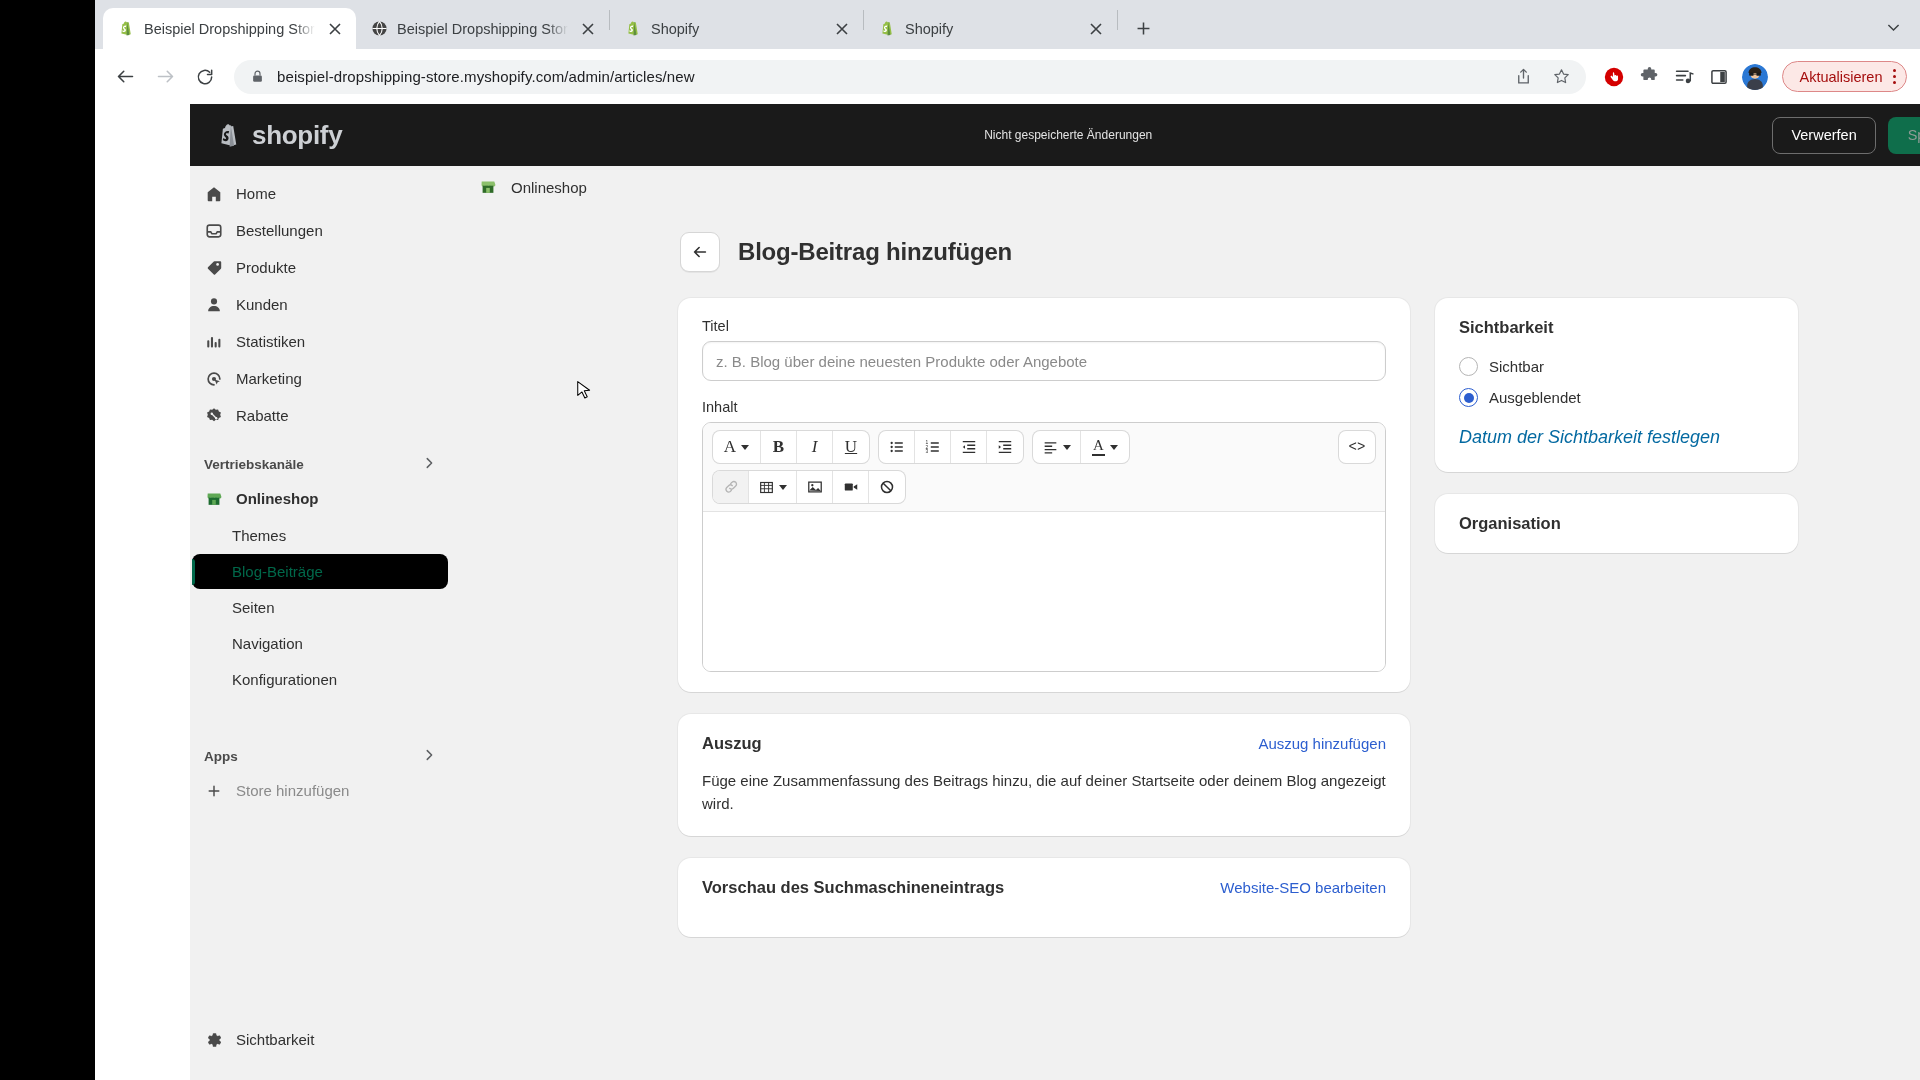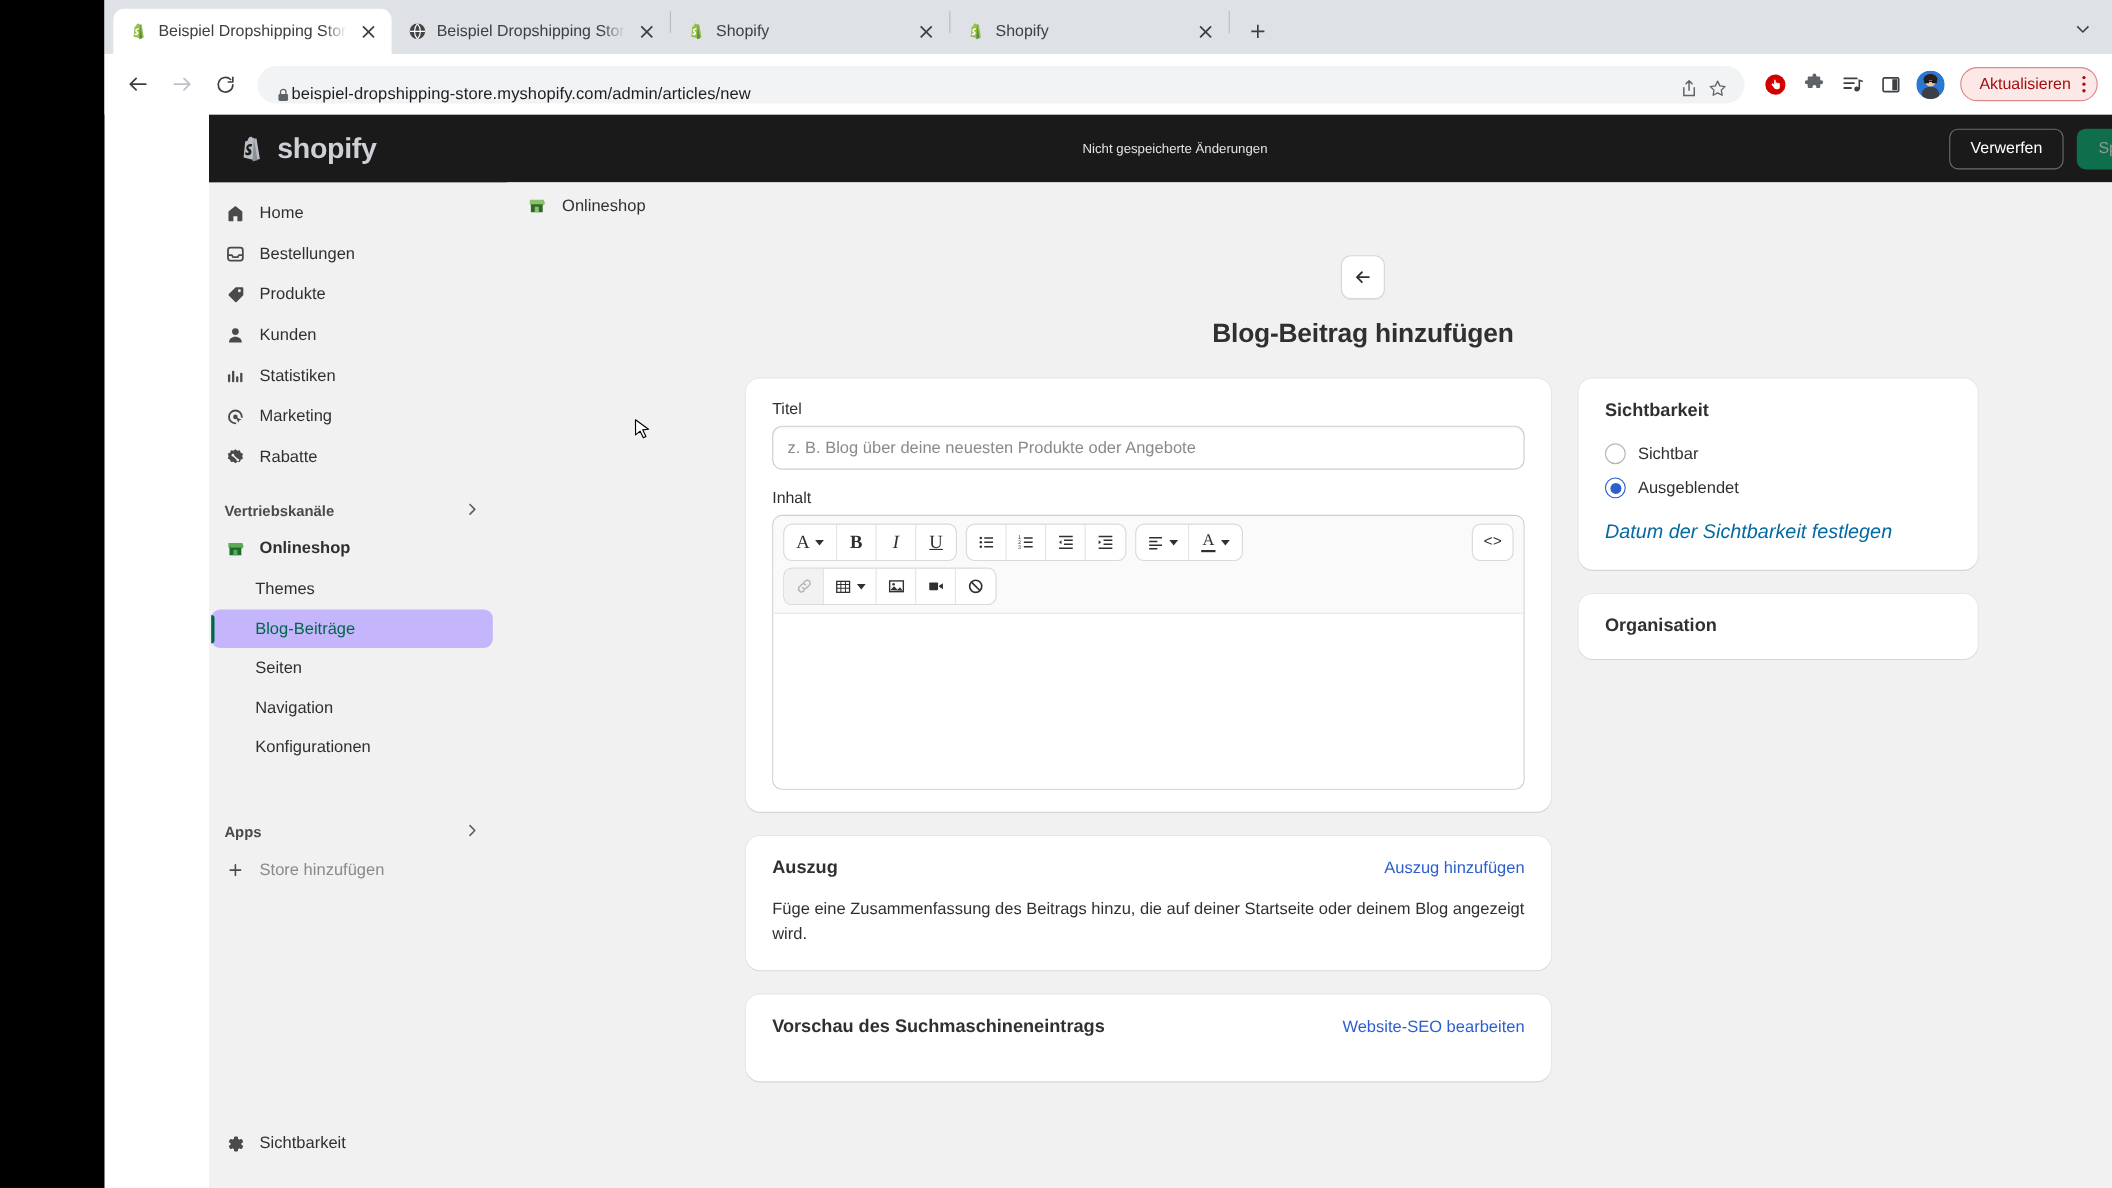--- a/index.html
+++ b/index.html
@@ -25,21 +25,21 @@
   .tab .tab-close svg { width: 12px; height: 12px; }
   .tab-sep { width:1px; height:20px; background:#b8bcc0; align-self:center; margin-bottom:10px; }
   .newtab { width: 34px; height: 34px; margin: 0 0 4px 8px; display:flex; align-items:center; justify-content:center; color:#3c4043; border-radius: 50%; }
   .chrome-caret { position:absolute; right: 18px; bottom: 9px; color:#3c4043; }
 
   .chrome-bar { background:#fff; height: 55px; display:flex; align-items:center; padding: 0 13px; gap: 2px; }
   .nav-btn { width:34px; height:34px; border-radius:50%; display:flex; align-items:center; justify-content:center; color:#3c4043; margin-right:4px;}
   .nav-btn.disabled { color:#bdc1c6; }
   .omnibox {
     flex:1; height: 34px; background:#f1f3f4; border-radius:17px;
-    display:flex; align-items:flex-end; padding: 0 12px 0 16px; margin: 0 8px 0 6px; 
+    display:flex; align-items:center; padding: 0 12px 0 16px; margin: 0 8px 0 6px; gap: 12px;
   }
   .omnibox .lock { color:#5f6368; display:flex; }
   .omnibox .url { flex:1; font-size: 15px; color: #202124; letter-spacing: .1px;}
   .omnibox .obtn { width:26px; height:26px; display:flex; align-items:center; justify-content:center; color:#5f6368;}
   .ext { width:30px; height:30px; display:flex; align-items:center; justify-content:center; margin-left:3px; }
   .avatar { width:26px;height:26px;border-radius:50%;overflow:hidden; margin: 0 6px; flex:none;}
   .update-btn {
     height: 31px; border: 1px solid #d88; background:#fce8e6; color:#a50e0e;
     border-radius: 16px; display:flex; align-items:center; gap:6px;
     padding: 0 6px 0 16px; font-size: 14.5px; margin-left: 6px;
@@ -59,36 +59,36 @@
 
   .body-row { display:flex; height: 914px; }
 
   
   .sidebar { width: 268px; background:#f1f1f1; padding: 10px 10px 0 2px; flex:none; }
   .nav-item { display:flex; align-items:center; gap:12px; height:35px; padding: 0 12px; border-radius:8px; font-size:15px; color:#303030; margin-bottom: 2px; position:relative;}
   .nav-item .ico { width:20px; height:20px; flex:none; display:flex; align-items:center; justify-content:center; color:#4a4a4a;}
   .nav-section { display:flex; align-items:center; height:34px; padding: 0 12px; margin-top: 14px; font-size:13.5px; font-weight:700; color:#4a4a4a;}
   .nav-section .chev { margin-left:auto; color:#5c5f62;}
   .nav-sub { display:flex; align-items:center; height:35px; padding: 0 12px 0 40px; border-radius:8px; font-size:15px; color:#303030; margin-bottom:1px;}
-  .nav-sub.active { background:#c4b5fd; color:#00684a; font-weight:500;}
+  .nav-sub.active { background:#000000; color:#00684a; font-weight:500;}
   .nav-sub.active::before { content:""; position:absolute; left:0; width:3px; height:26px; background:#00684a; border-radius:0 3px 3px 0;}
   .nav-item.store { font-weight:700; }
   .nav-item.muted { color:#8a8a8a; }
   .sb-rel { position:relative; }
 
   
   .main { flex:1; background:#f1f1f1; padding-left: 3px; }
   .main-inner { background:#f1f1f1; height:100%; }
   .ctx-bar { height: 42px; background:#f1f1f1; display:flex; align-items:center; padding: 0 22px 0 14px; gap:10px;}
   .ctx-bar .store-name { font-size:15px; color:#303030;}
   .ctx-bar .spacer{flex:1;}
   .ctx-icon { width:26px;height:26px;display:flex;align-items:center;justify-content:center;}
 
   .page { background:#f1f1f1; height: 872px; overflow:hidden; padding: 24px 0 0 0;}
-  .page-head { display:flex; align-items:center; gap:18px; width: 1120px; margin: 0 auto 26px auto; padding-left: 2px; flex-direction: column;}
+  .page-head { display:flex; align-items:center; gap:18px; width: 1120px; margin: 0 auto 26px auto; padding-left: 2px;}
   .back-btn { width:40px;height:40px;border:1px solid #d6d6d6; background:#fff; border-radius:9px; display:flex;align-items:center;justify-content:center; box-shadow: 0 1px 0 rgba(0,0,0,.05);}
   .page-title { font-size:24px; font-weight:700; color:#303030; letter-spacing:-0.2px;}
 
   .cols { display:flex; gap: 25px; width: 1120px; margin: 0 auto; }
   .col-left { width: 732px; }
   .col-right { width: 363px; }
   .card { background:#fff; border-radius:13px; box-shadow: 0 1px 0 rgba(0,0,0,.07), 0 0 0 1px rgba(0,0,0,.04); padding: 20px 24px; margin-bottom: 22px; }
 
   .field-label { font-size:14.5px; color:#303030; margin-bottom:7px; }
   .text-input {

